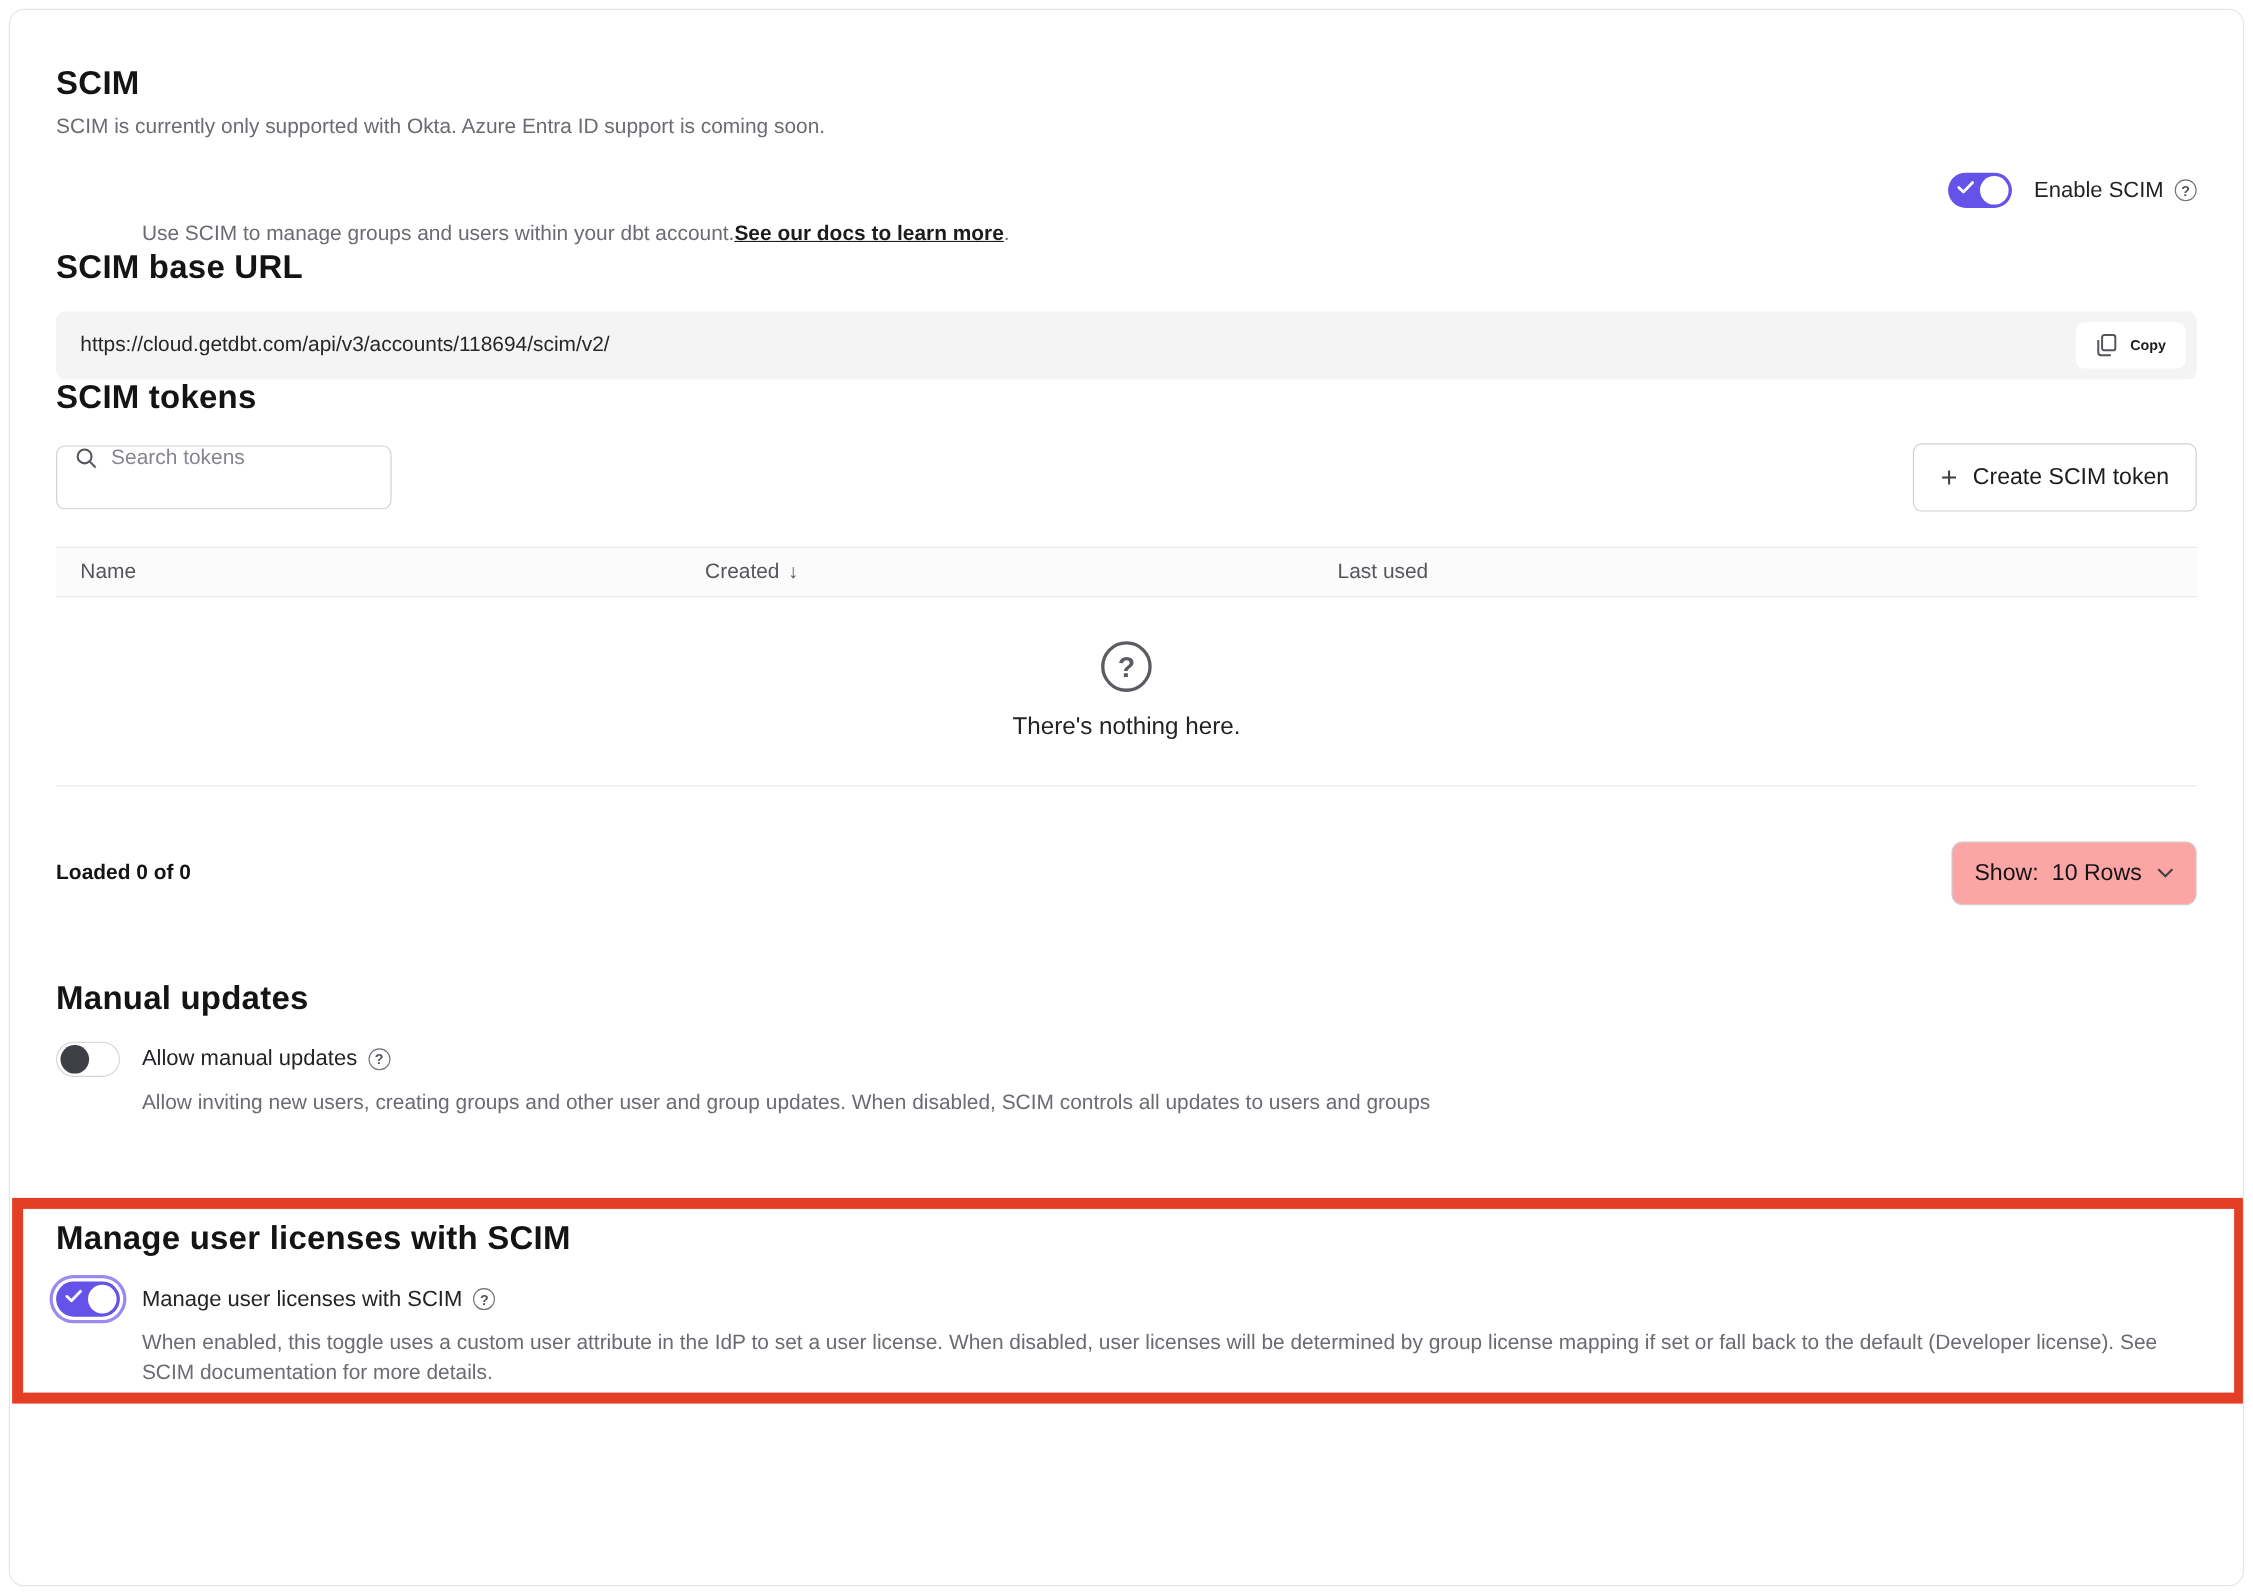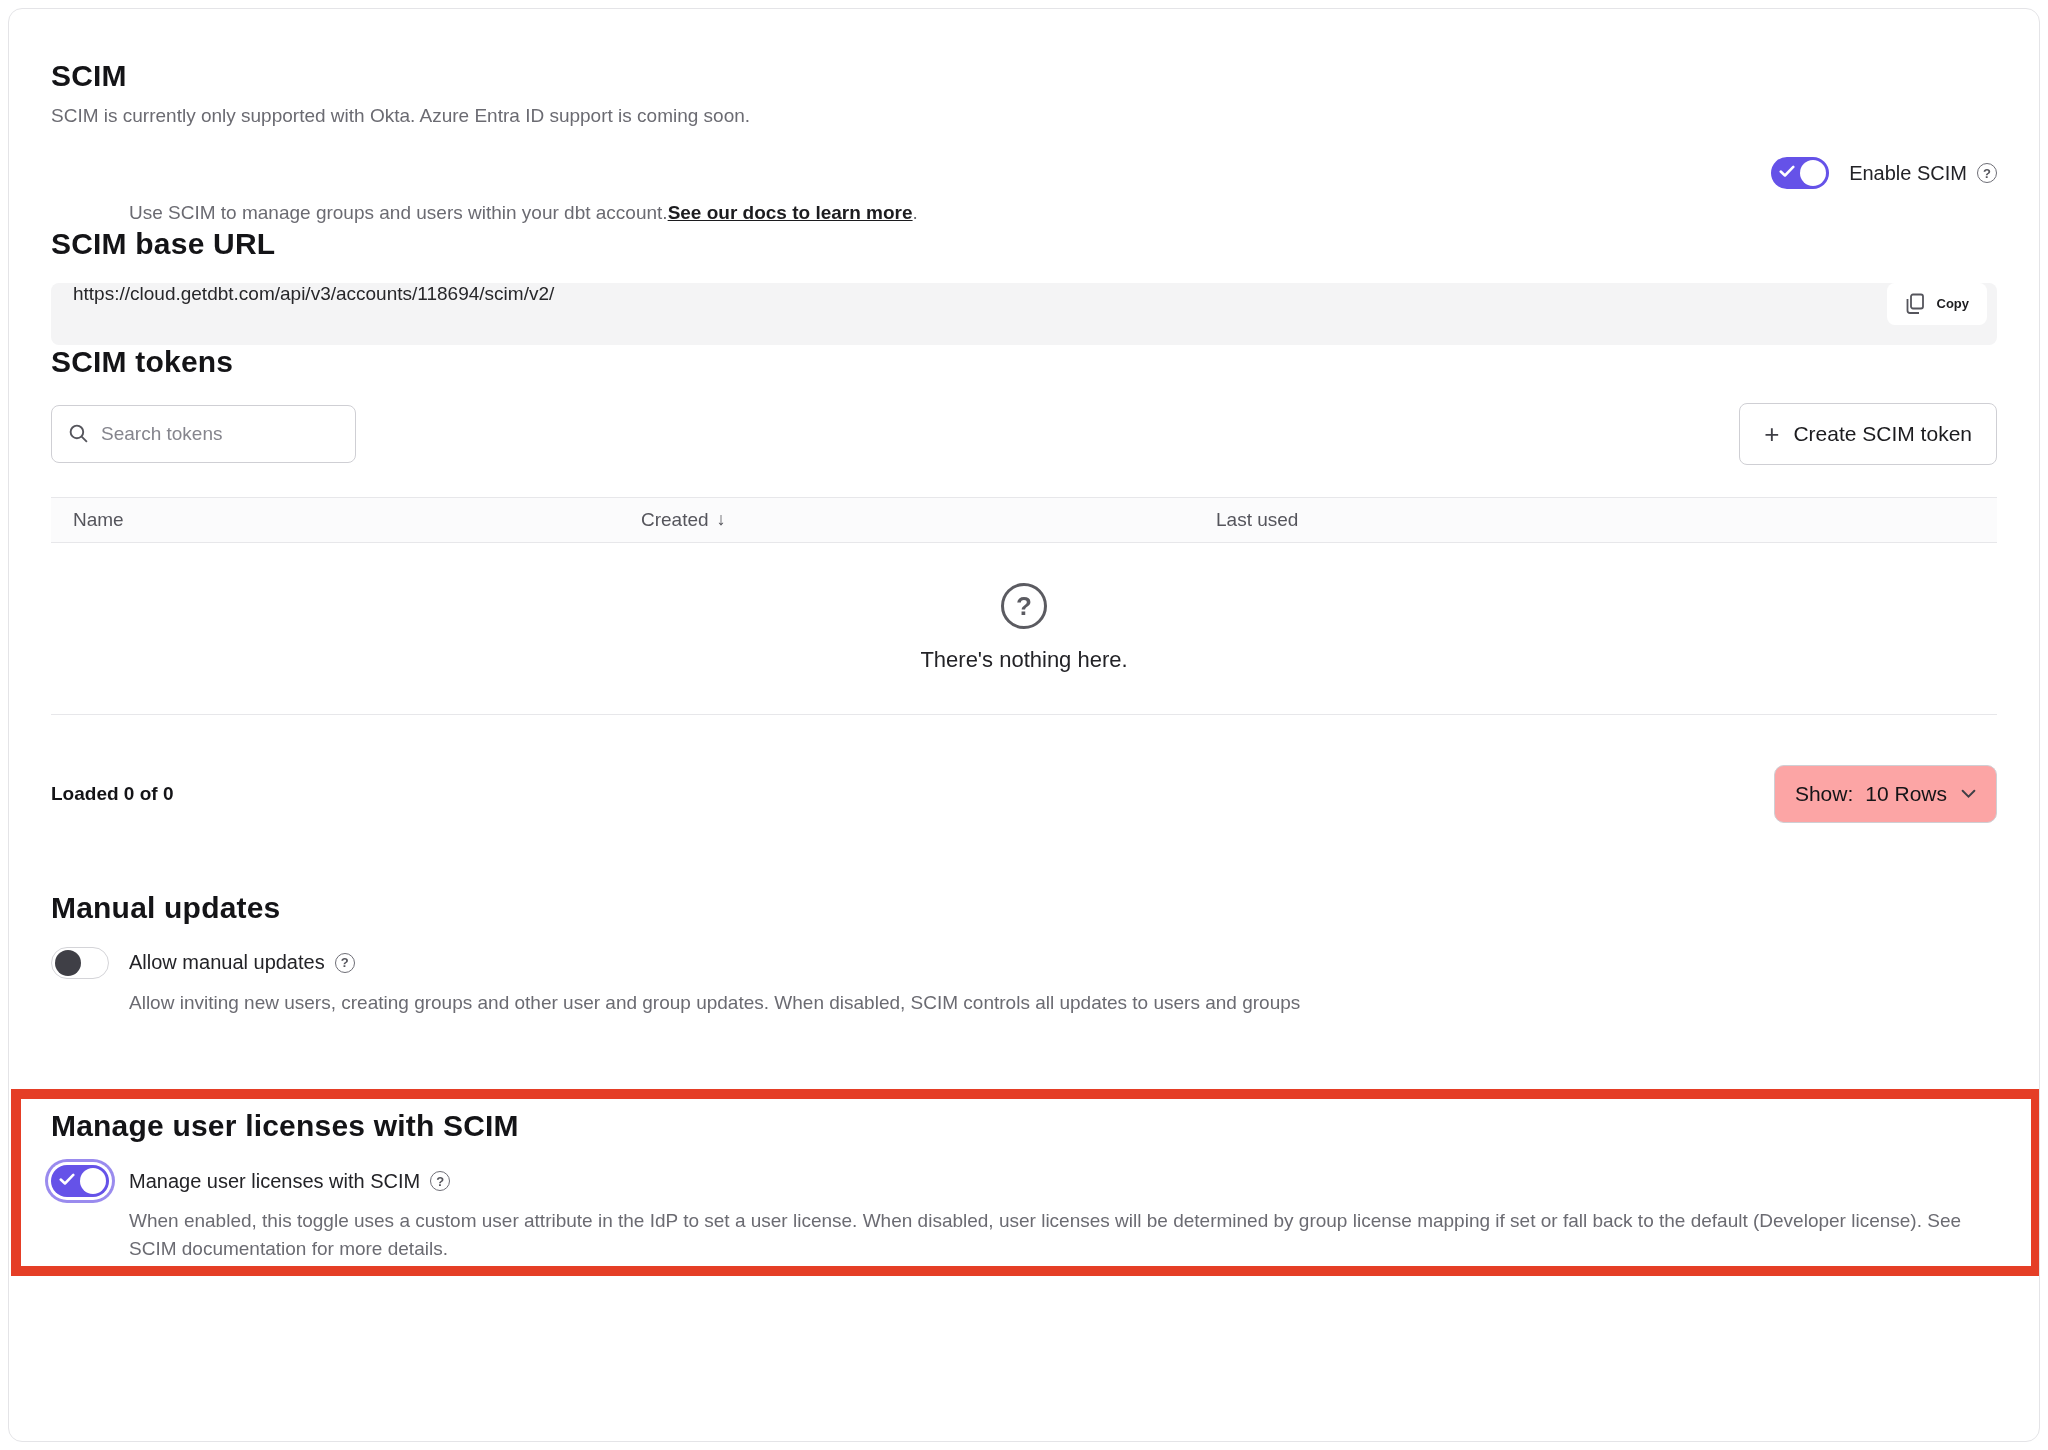--- a/index.html
+++ b/index.html
@@ -20,27 +20,27 @@
   .toggle.on .check { position:absolute; left:8px; top:7px; width:16px; height:16px; }
   .toggle.off { background:#fff; border:1px solid #d4d4d8; }
   .toggle.off .knob { position:absolute; left:3px; top:2px; width:26px; height:26px; border-radius:50%; background:#3f3f46; }
   .toggle.focus-ring { box-shadow:0 0 0 3px #fff, 0 0 0 6px #9a8bee; }
   .toggle-label { font-size:20px; font-weight:500; color:#232327; display:flex; align-items:center; gap:10px; }
   .help-icon { display:inline-flex; align-items:center; justify-content:center; width:20px; height:20px; border:1.5px solid #6e6e76; border-radius:50%; font-size:13px; color:#55555c; font-weight:600; }
   .toggle-desc { font-size:19px; color:#6b6b72; margin-left:78px; margin-top:10px; line-height:1.45; }
   .toggle-desc a { color:#1c1c1f; font-weight:700; text-decoration:underline; cursor:pointer; }
 
   
-  .url-bar { margin-top:22px; height:62px; background:#f4f4f5; border-radius:8px; display:flex; align-items:flex-start; padding:0 10px 0 22px; }
+  .url-bar { margin-top:22px; height:62px; background:#f4f4f5; border-radius:8px; display:flex; align-items:center; padding:0 10px 0 22px; }
   .url-text { flex:1; font-size:19px; color:#27272a; }
   .copy-btn { display:flex; align-items:center; gap:12px; background:#fff; border:none; border-radius:8px; padding:10px 18px; font-size:13px; font-weight:600; color:#1c1c1f; cursor:pointer; font-family:inherit; }
 
   
   .tokens-controls { margin-top:24px; display:flex; align-items:center; justify-content:space-between; }
-  .search-box { display:flex; align-items:center; gap:12px; width:305px; height:58px; border:1px solid #cfcfd4; border-radius:8px; padding:0 16px; background:#fff; }
+  .search-box { display:flex; align-items:flex-start; gap:12px; width:305px; height:58px; border:1px solid #cfcfd4; border-radius:8px; padding:0 16px; background:#fff; }
   .search-box input { border:none; outline:none; flex:1; font-size:19px; color:#27272a; font-family:inherit; background:transparent; }
   .search-box input::placeholder { color:#85858d; }
   .create-btn { display:flex; align-items:center; gap:14px; height:62px; border:1px solid #cfcfd4; border-radius:8px; background:#fff; padding:0 24px; font-size:21px; font-weight:500; color:#1c1c1f; cursor:pointer; font-family:inherit; }
   .plus-glyph { font-size:26px; font-weight:400; color:#3f3f46; line-height:1; }
 
   .token-table-head { margin-top:32px; display:grid; grid-template-columns:568px 575px 1fr; align-items:center; height:46px; border-top:1px solid #e7e7ea; border-bottom:1px solid #e7e7ea; background:#fbfbfc; }
   .th { font-size:19px; color:#55555c; padding-left:22px; display:flex; align-items:center; gap:8px; }
   .sort-arrow { font-size:18px; color:#55555c; }
 
   .empty-state { height:172px; display:flex; flex-direction:column; align-items:center; justify-content:center; gap:18px; border-bottom:1px solid #e7e7ea; }

